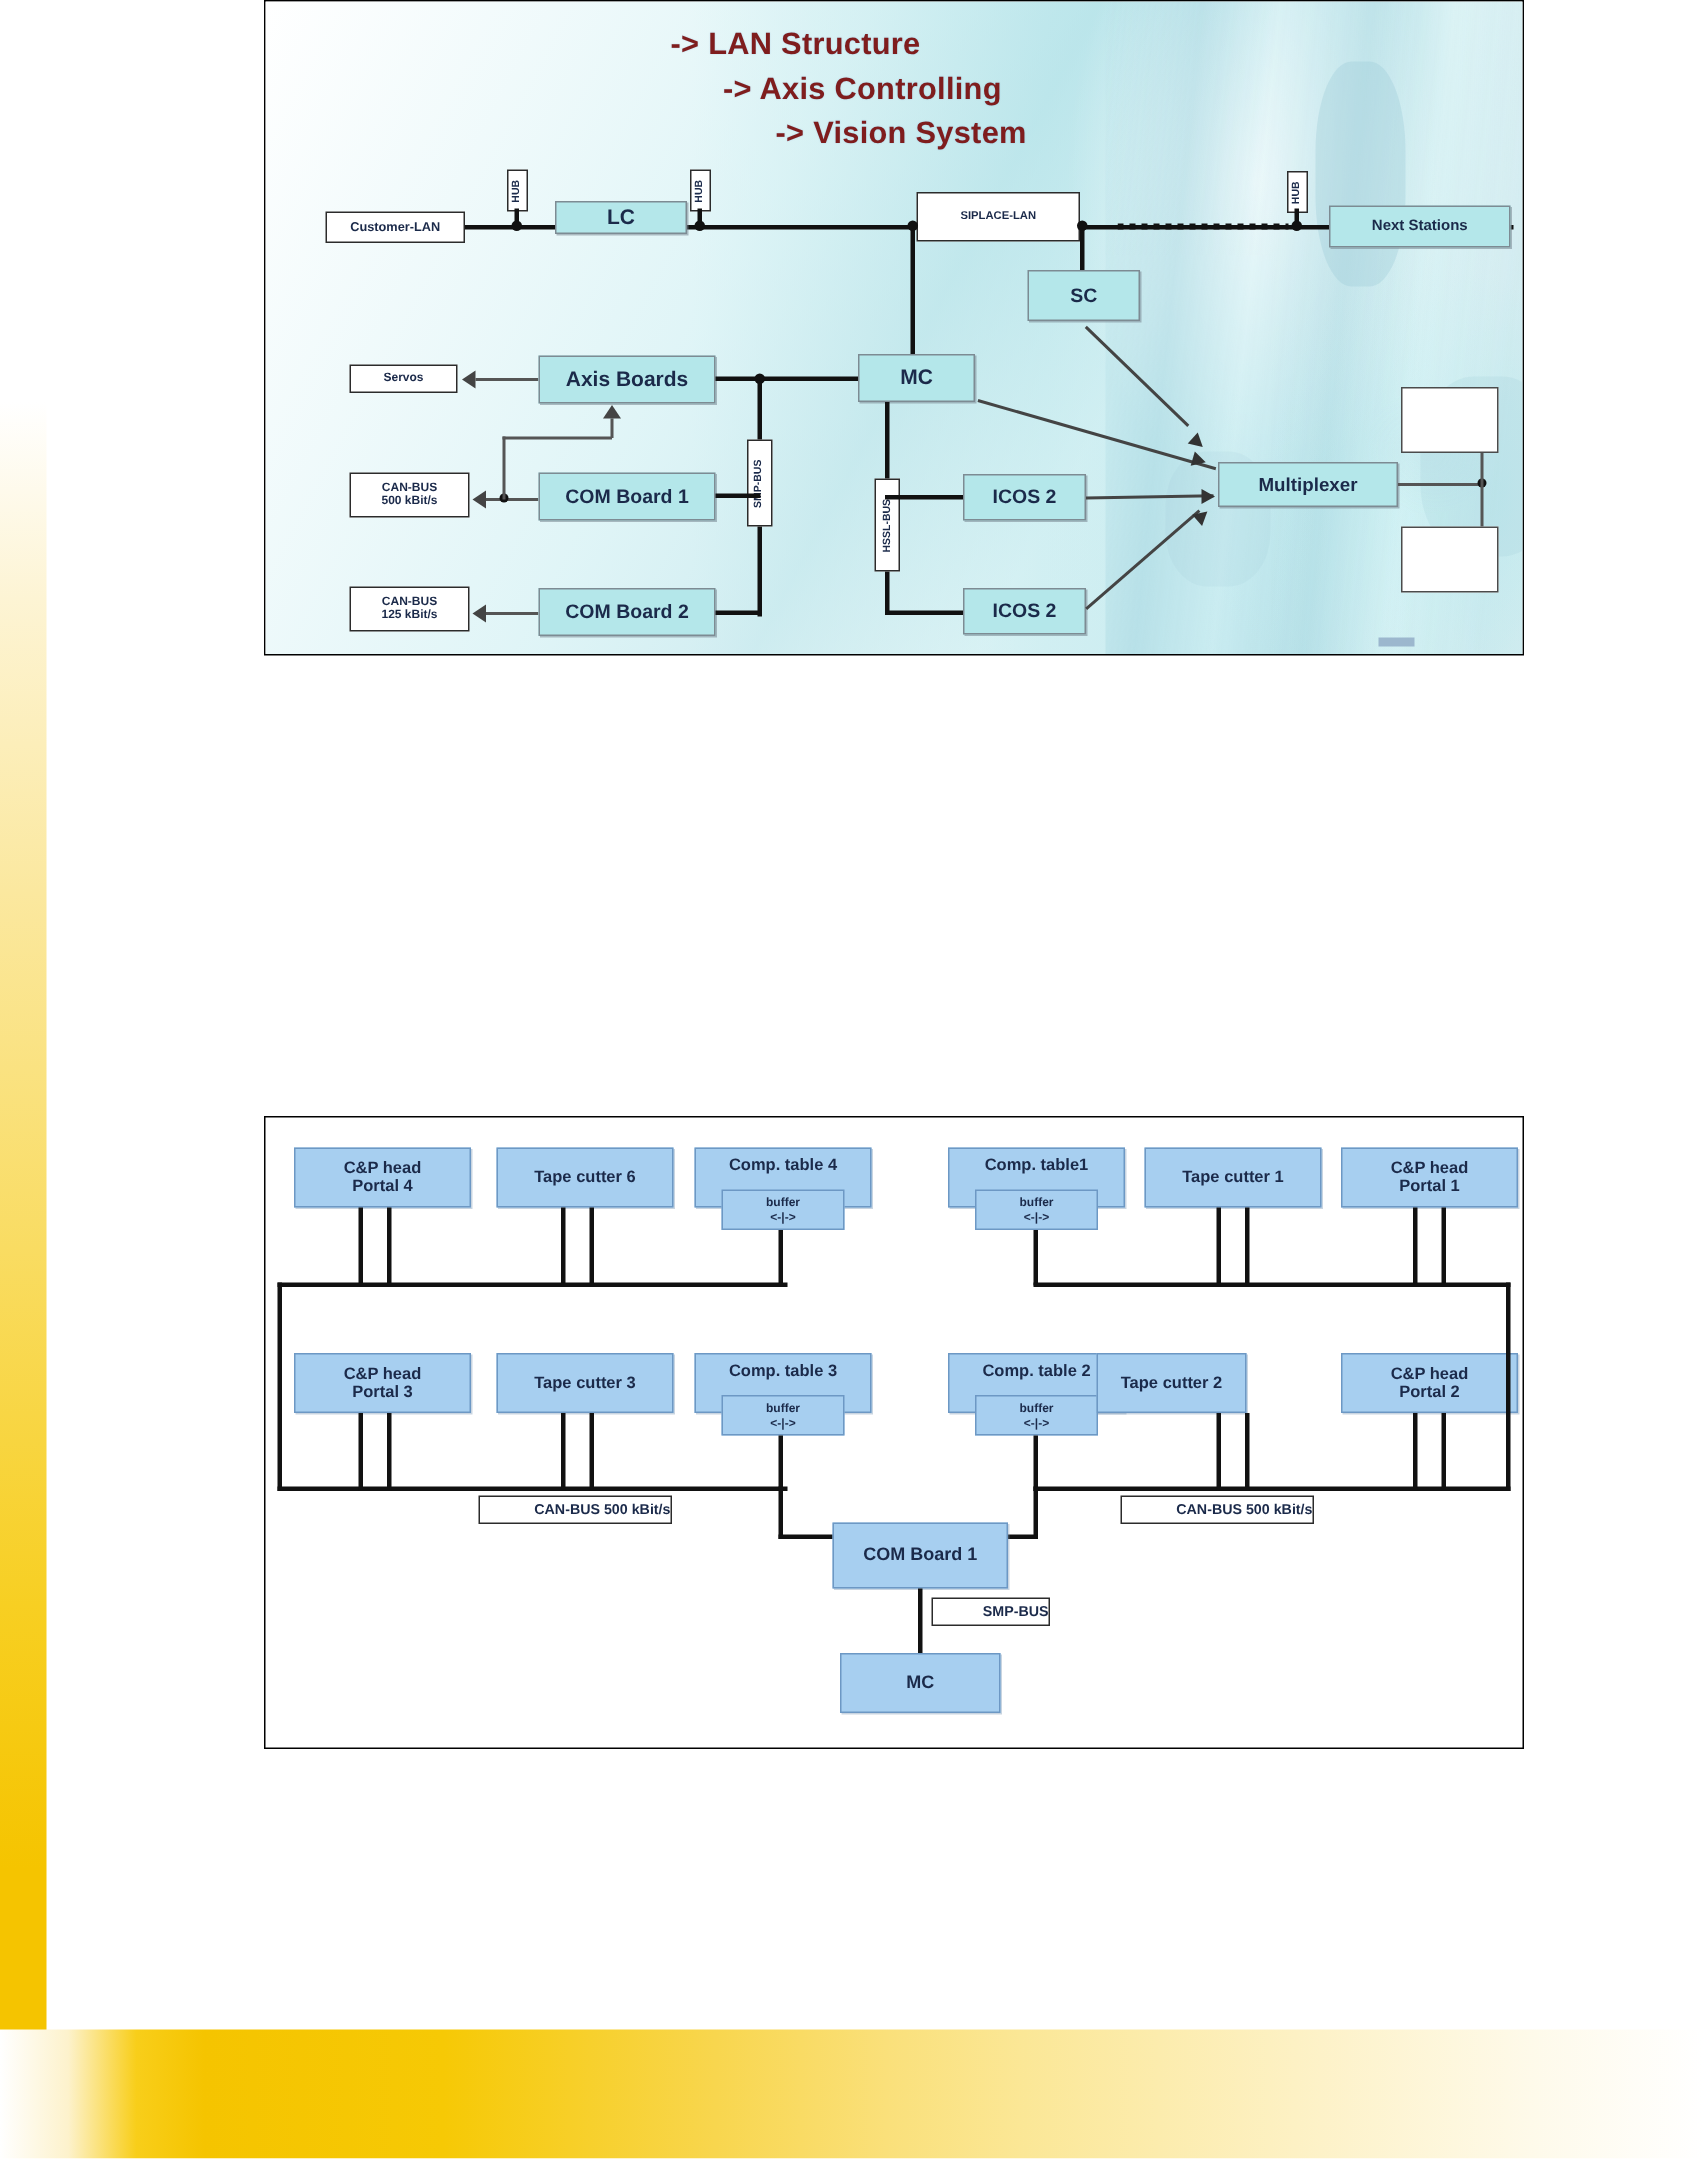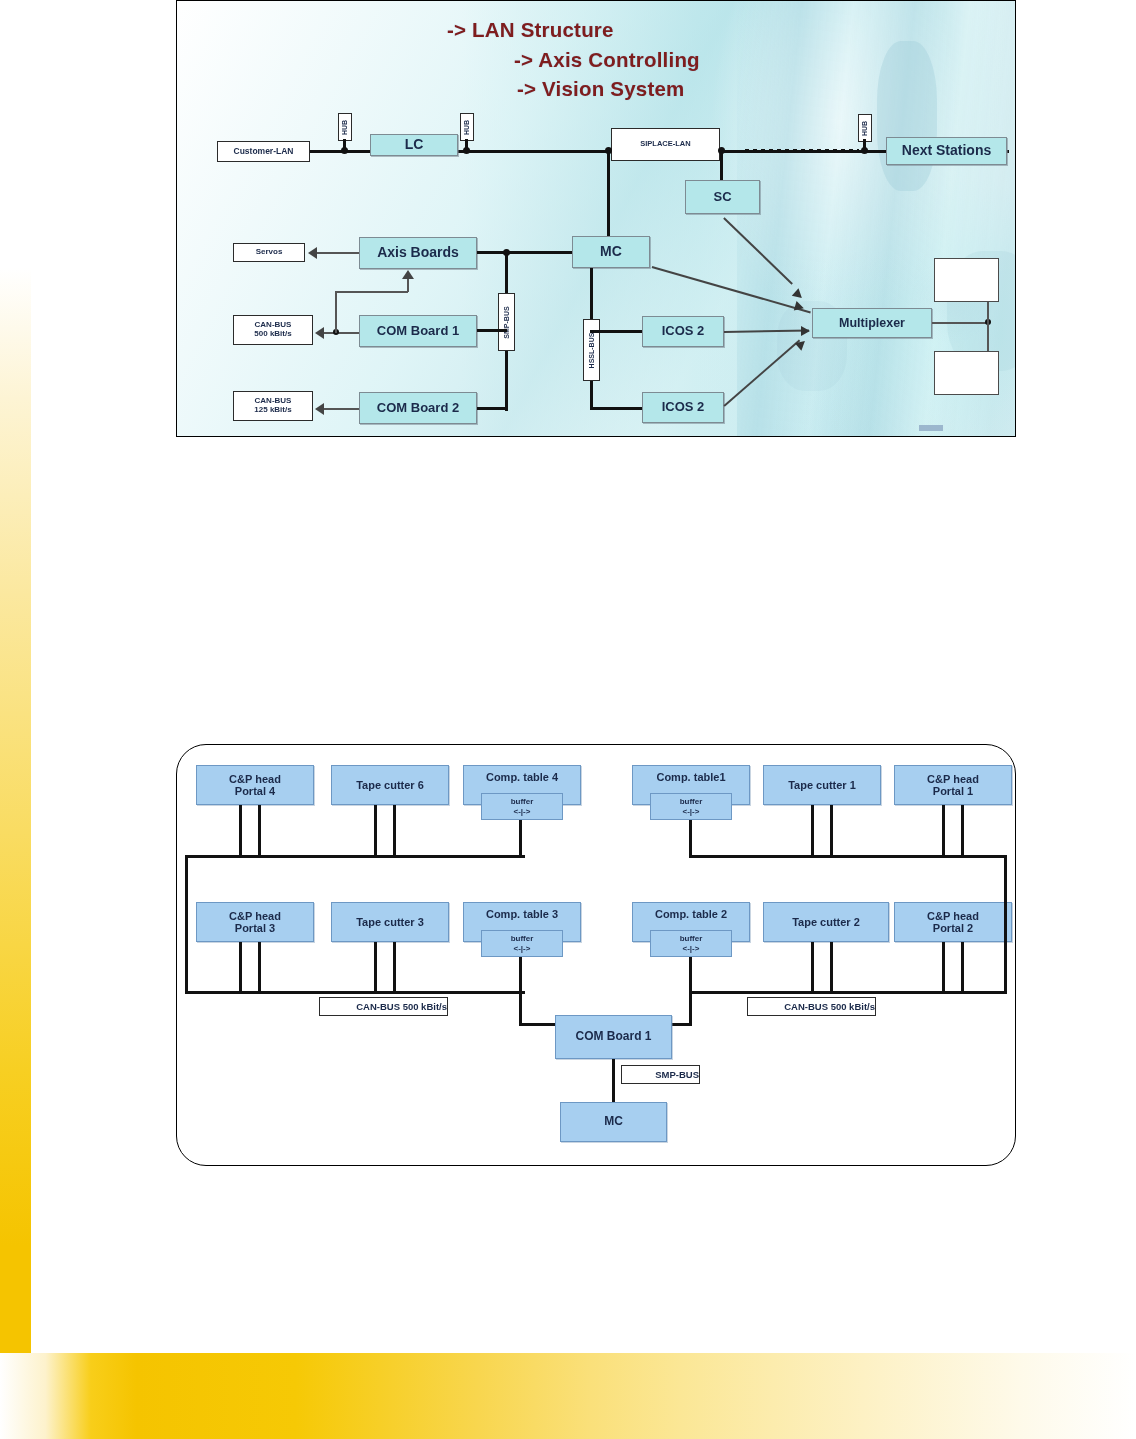--- a/index.html
+++ b/index.html
@@ -103,21 +103,21 @@
     border-bottom:9px solid #444;
   }
   .arrowR {
     position:absolute; width:0; height:0;
     border-top:5px solid transparent; border-bottom:5px solid transparent;
     border-left:9px solid #333;
   }
   .diagline { position:absolute; transform-origin: 0 50%; height:1.6px; background:#444; }
 
   
-  #fig2 { left: 176px; top: 744px; width: 840px; height: 422px; border-radius: 30px; }
+  #fig2 { left: 176px; top: 744px; width: 840px; height: 422px; }
   #fig2 .bluebox { font-size: 11px; }
   .busbox {
     position:absolute; background:#ffffff; border:1.3px solid #2b2b2b;
     display:flex; align-items:center; justify-content:flex-end;
     font-size: 9.5px; font-weight:bold; color:#1b2a4a; white-space:nowrap;
   }
   .bufbox {
     position:absolute; background:#a7cff0; border:1.3px solid #6d98c4;
     display:flex; flex-direction:column; align-items:center; justify-content:center;
     font-size: 8px; font-weight:bold; color:#1b2a4a; line-height:1.15;
@@ -134,21 +134,21 @@
 
   <div class="figure" id="fig1">
     <div class="photo"></div>
     <div class="photo2"></div>
     <div class="photoblob" style="left:700px;top:40px;width:60px;height:150px;"></div>
     <div class="photoblob" style="left:770px;top:250px;width:90px;height:120px;opacity:.6;"></div>
     <div class="photoblob" style="left:600px;top:300px;width:70px;height:90px;opacity:.45;"></div>
     <div style="position:absolute;left:742px;top:424px;width:24px;height:6px;background:#8fa9c4;opacity:.8;"></div>
 
     <div class="title-line" style="left:270px;top:17px;">-&gt; LAN Structure</div>
-    <div class="title-line" style="left:305px;top:47px;margin-left:32px;">-&gt; Axis Controlling</div>
+    <div class="title-line" style="left:305px;top:47px;">-&gt; Axis Controlling</div>
     <div class="title-line" style="left:340px;top:76px;">-&gt; Vision System</div>
 
     <div class="ln" style="left:132px;top:149px;width:700px;height:3px;"></div>
 
     <div style="position:absolute;left:567px;top:146px;width:115px;height:9px;background:#dff3f5;opacity:.0;"></div>
     <div class="dotted-h" style="left:568px;top:148px;width:114px;"></div>
 
     <div class="bx whitebox-thin" style="left:40px;top:140px;width:93px;height:21px;font-size:8.5px;">
       <span>Customer-LAN</span>
     </div>
@@ -180,21 +180,21 @@
     <div class="dot" style="left:541px;top:146px;"></div>
     <div class="bx cyanbox" style="left:508px;top:179px;width:75px;height:34px;font-size:13px;">
       <span>SC</span>
     </div>
 
     <div class="vlabel" style="left:681px;top:113px;width:14px;height:28px;">
       <span>HUB</span>
     </div>
     <div class="ln" style="left:686px;top:138px;width:3px;height:13px;"></div>
     <div class="dot" style="left:684px;top:146px;"></div>
-    <div class="bx cyanbox" style="left:709px;top:136px;width:121px;height:28px;font-size:14px;">
+    <div class="bx cyanbox" style="left:709px;top:136px;width:121px;height:28px;font-size:10px;">
       <span>Next Stations</span>
     </div>
 
     <div class="bx whitebox-thin" style="left:56px;top:242px;width:72px;height:19px;font-size:8px;">
       <span>Servos</span>
     </div>
     <div class="ln-thin" style="left:140px;top:251px;width:42px;height:1.6px;"></div>
     <div class="arrowL" style="left:131px;top:246px;"></div>
 
     <div class="bx cyanbox" style="left:182px;top:236px;width:118px;height:32px;font-size:14px;">
@@ -328,21 +328,21 @@
       <span>&lt;-|-&gt;</span>
     </div>
 
     <div class="bx bluebox" style="left:455px;top:157px;width:118px;height:40px;align-items:flex-start;padding-top:5px;">
       <span>Comp. table 2</span>
     </div>
     <div class="bufbox" style="left:473px;top:185px;width:82px;height:27px;">
       <span>buffer</span>
       <span>&lt;-|-&gt;</span>
     </div>
-    <div class="bx bluebox" style="left:586px;top:157px;width:126px;height:40px;">
+    <div class="bx bluebox" style="left:554px;top:157px;width:100px;height:40px;">
       <span>Tape cutter 2</span>
     </div>
     <div class="bx bluebox" style="left:717px;top:157px;width:118px;height:40px;flex-direction:column;">
       <span>C&amp;P head</span>
       <span>Portal 2</span>
     </div>
 
     <div class="vstub" style="left:62px;top:60px;width:22px;height:52px;"></div>
     <div class="vstub" style="left:197px;top:60px;width:22px;height:52px;"></div>
     <div class="ln" style="left:342px;top:75px;width:3px;height:37px;"></div>

